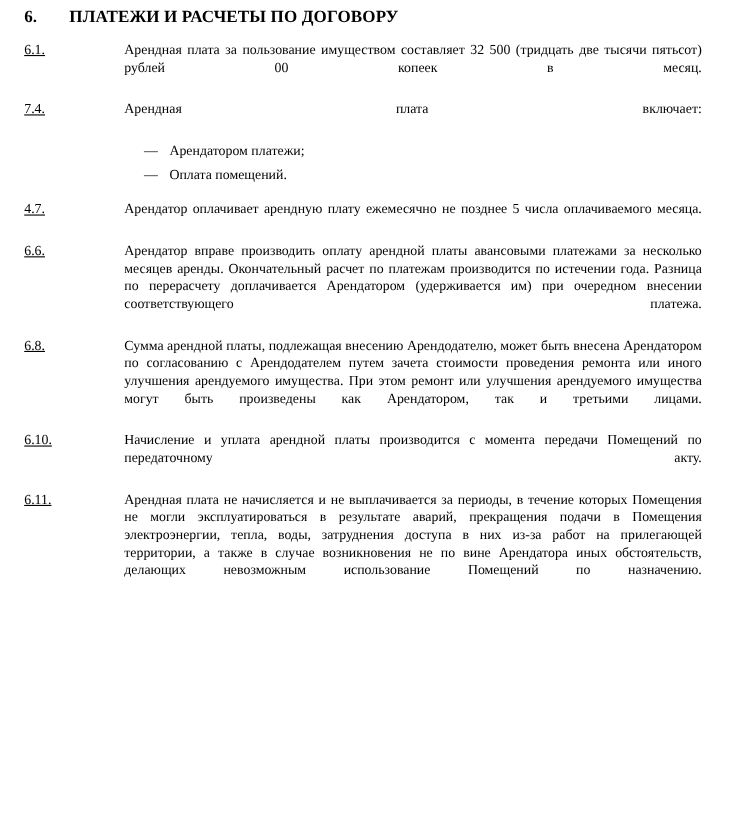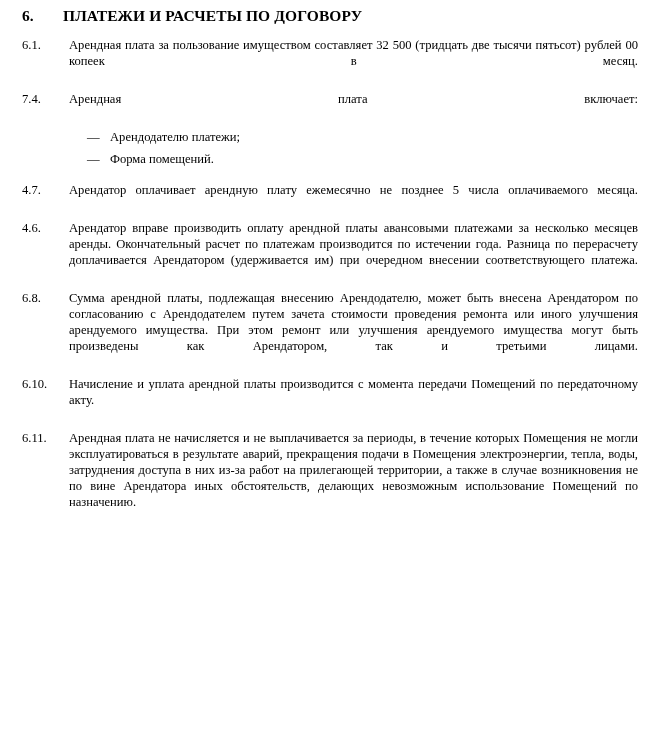--- a/index.html
+++ b/index.html
@@ -52,24 +52,26 @@
   }
   .clause .cl-num {
     flex: 0 0 47px;
     width: 47px;
     box-sizing: border-box;
     padding-right: 8px;
     text-align: left;
     font-size: 12.6px;
     line-height: 16px;
     white-space: nowrap;
+    text-decoration: underline;
   }
   .clause .cl-body {
     flex: 1 1 auto;
     min-width: 0;
+    margin-left: 44px;
   }
   .clause-text,
   .plain-para {
     font-size: 12.6px;
     line-height: 16px;
     text-align: justify;
     text-justify: inter-word;
     margin: 0;
     hyphens: none;
   }
@@ -128,40 +130,40 @@
   </div>
 
 
   <div class="clause">
     <span class="cl-num">7.4.</span>
     <div class="cl-body">
       <p class="clause-text">Арендная плата включает:</p>
       <ul class="dash-list">
         <li>
           <span class="bullet-dash">—</span>
-          <span class="bullet-text">Арендодателю платежи;</span>
+          <span class="bullet-text">Арендатором платежи;</span>
         </li>
         <li>
           <span class="bullet-dash">—</span>
-          <span class="bullet-text">Форма помещений.</span>
+          <span class="bullet-text">Оплата помещений.</span>
         </li>
       </ul>
     </div>
   </div>
 
   <div class="clause">
     <span class="cl-num">4.7.</span>
     <div class="cl-body">
       <p class="clause-text">Арендатор оплачивает арендную плату ежемесячно не позднее 5 числа оплачиваемого месяца.</p>
     </div>
   </div>
 
 
   <div class="clause">
-    <span class="cl-num">4.6.</span>
+    <span class="cl-num">6.6.</span>
     <div class="cl-body">
       <p class="clause-text">Арендатор вправе производить оплату арендной платы авансовыми платежами за несколько месяцев аренды. Окончательный расчет по платежам производится по истечении года. Разница по перерасчету доплачивается Арендатором (удерживается им) при очередном внесении соответствующего платежа.</p>
     </div>
   </div>
 
 
   <div class="clause">
     <span class="cl-num">6.8.</span>
     <div class="cl-body">
       <p class="clause-text">Сумма арендной платы, подлежащая внесению Арендодателю, может быть внесена Арендатором по согласованию с Арендодателем путем зачета стоимости проведения ремонта или иного улучшения арендуемого имущества. При этом ремонт или улучшения арендуемого имущества могут быть произведены как Арендатором, так и третьими лицами.</p>

